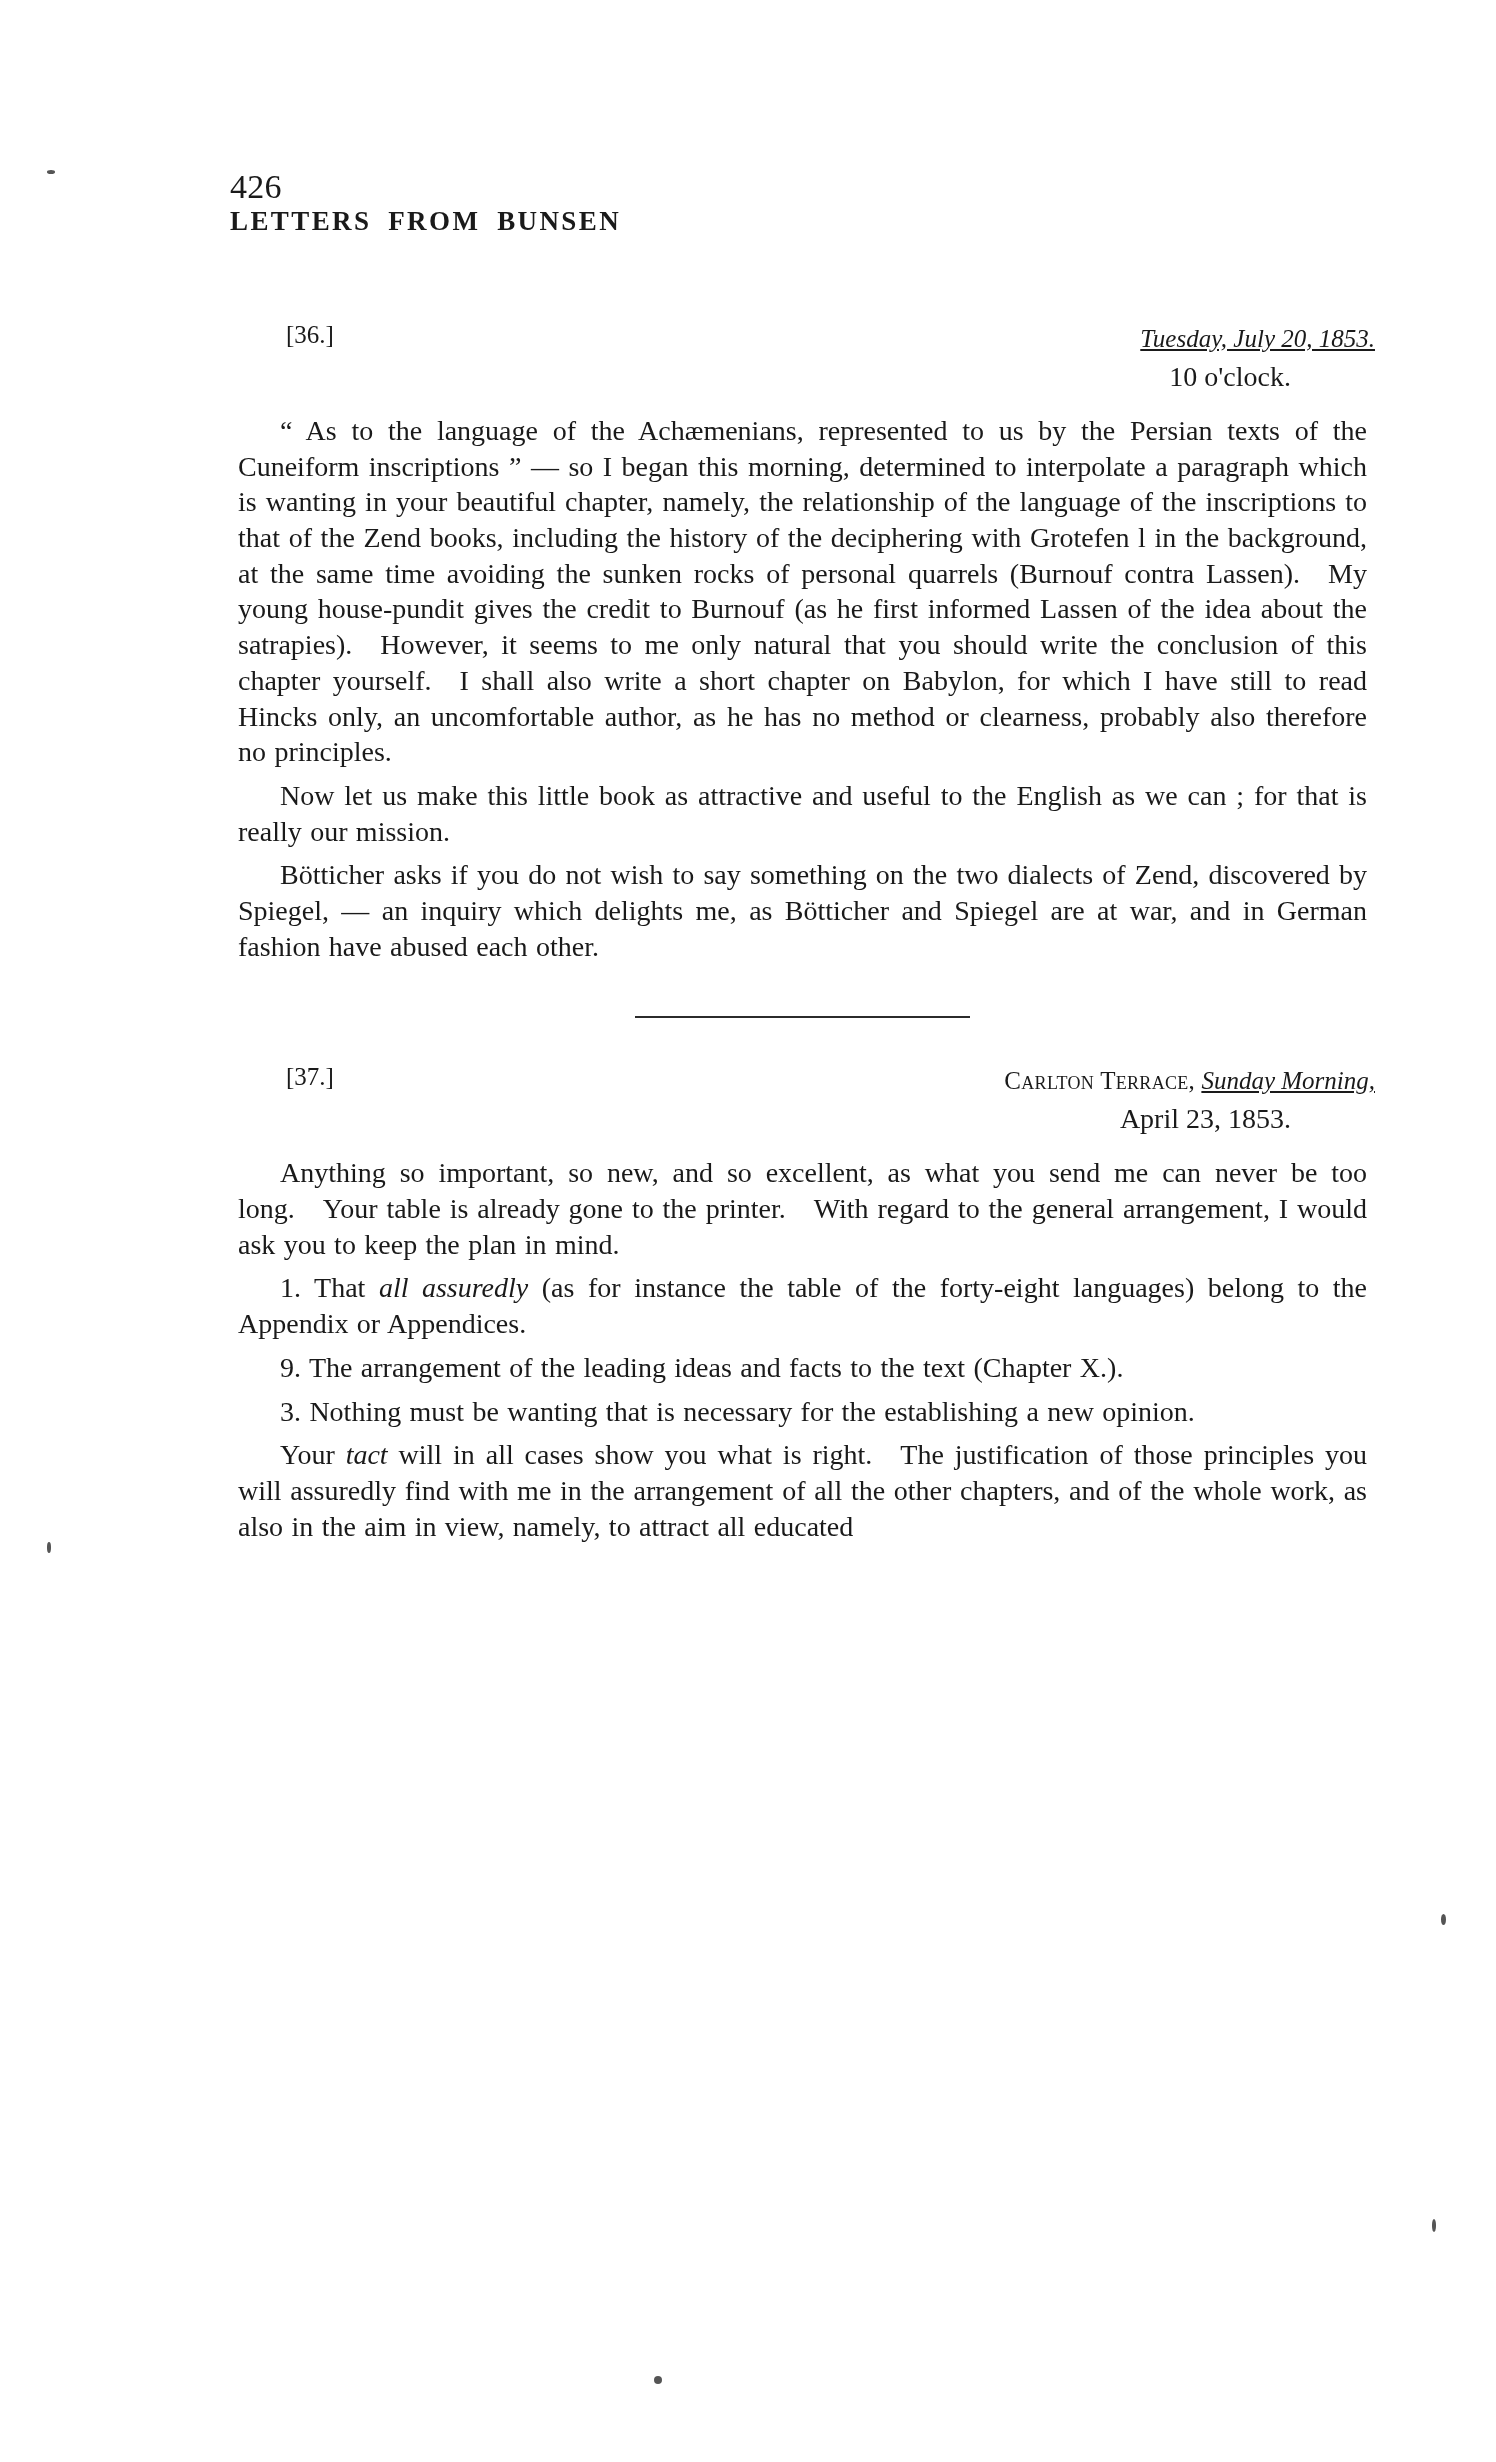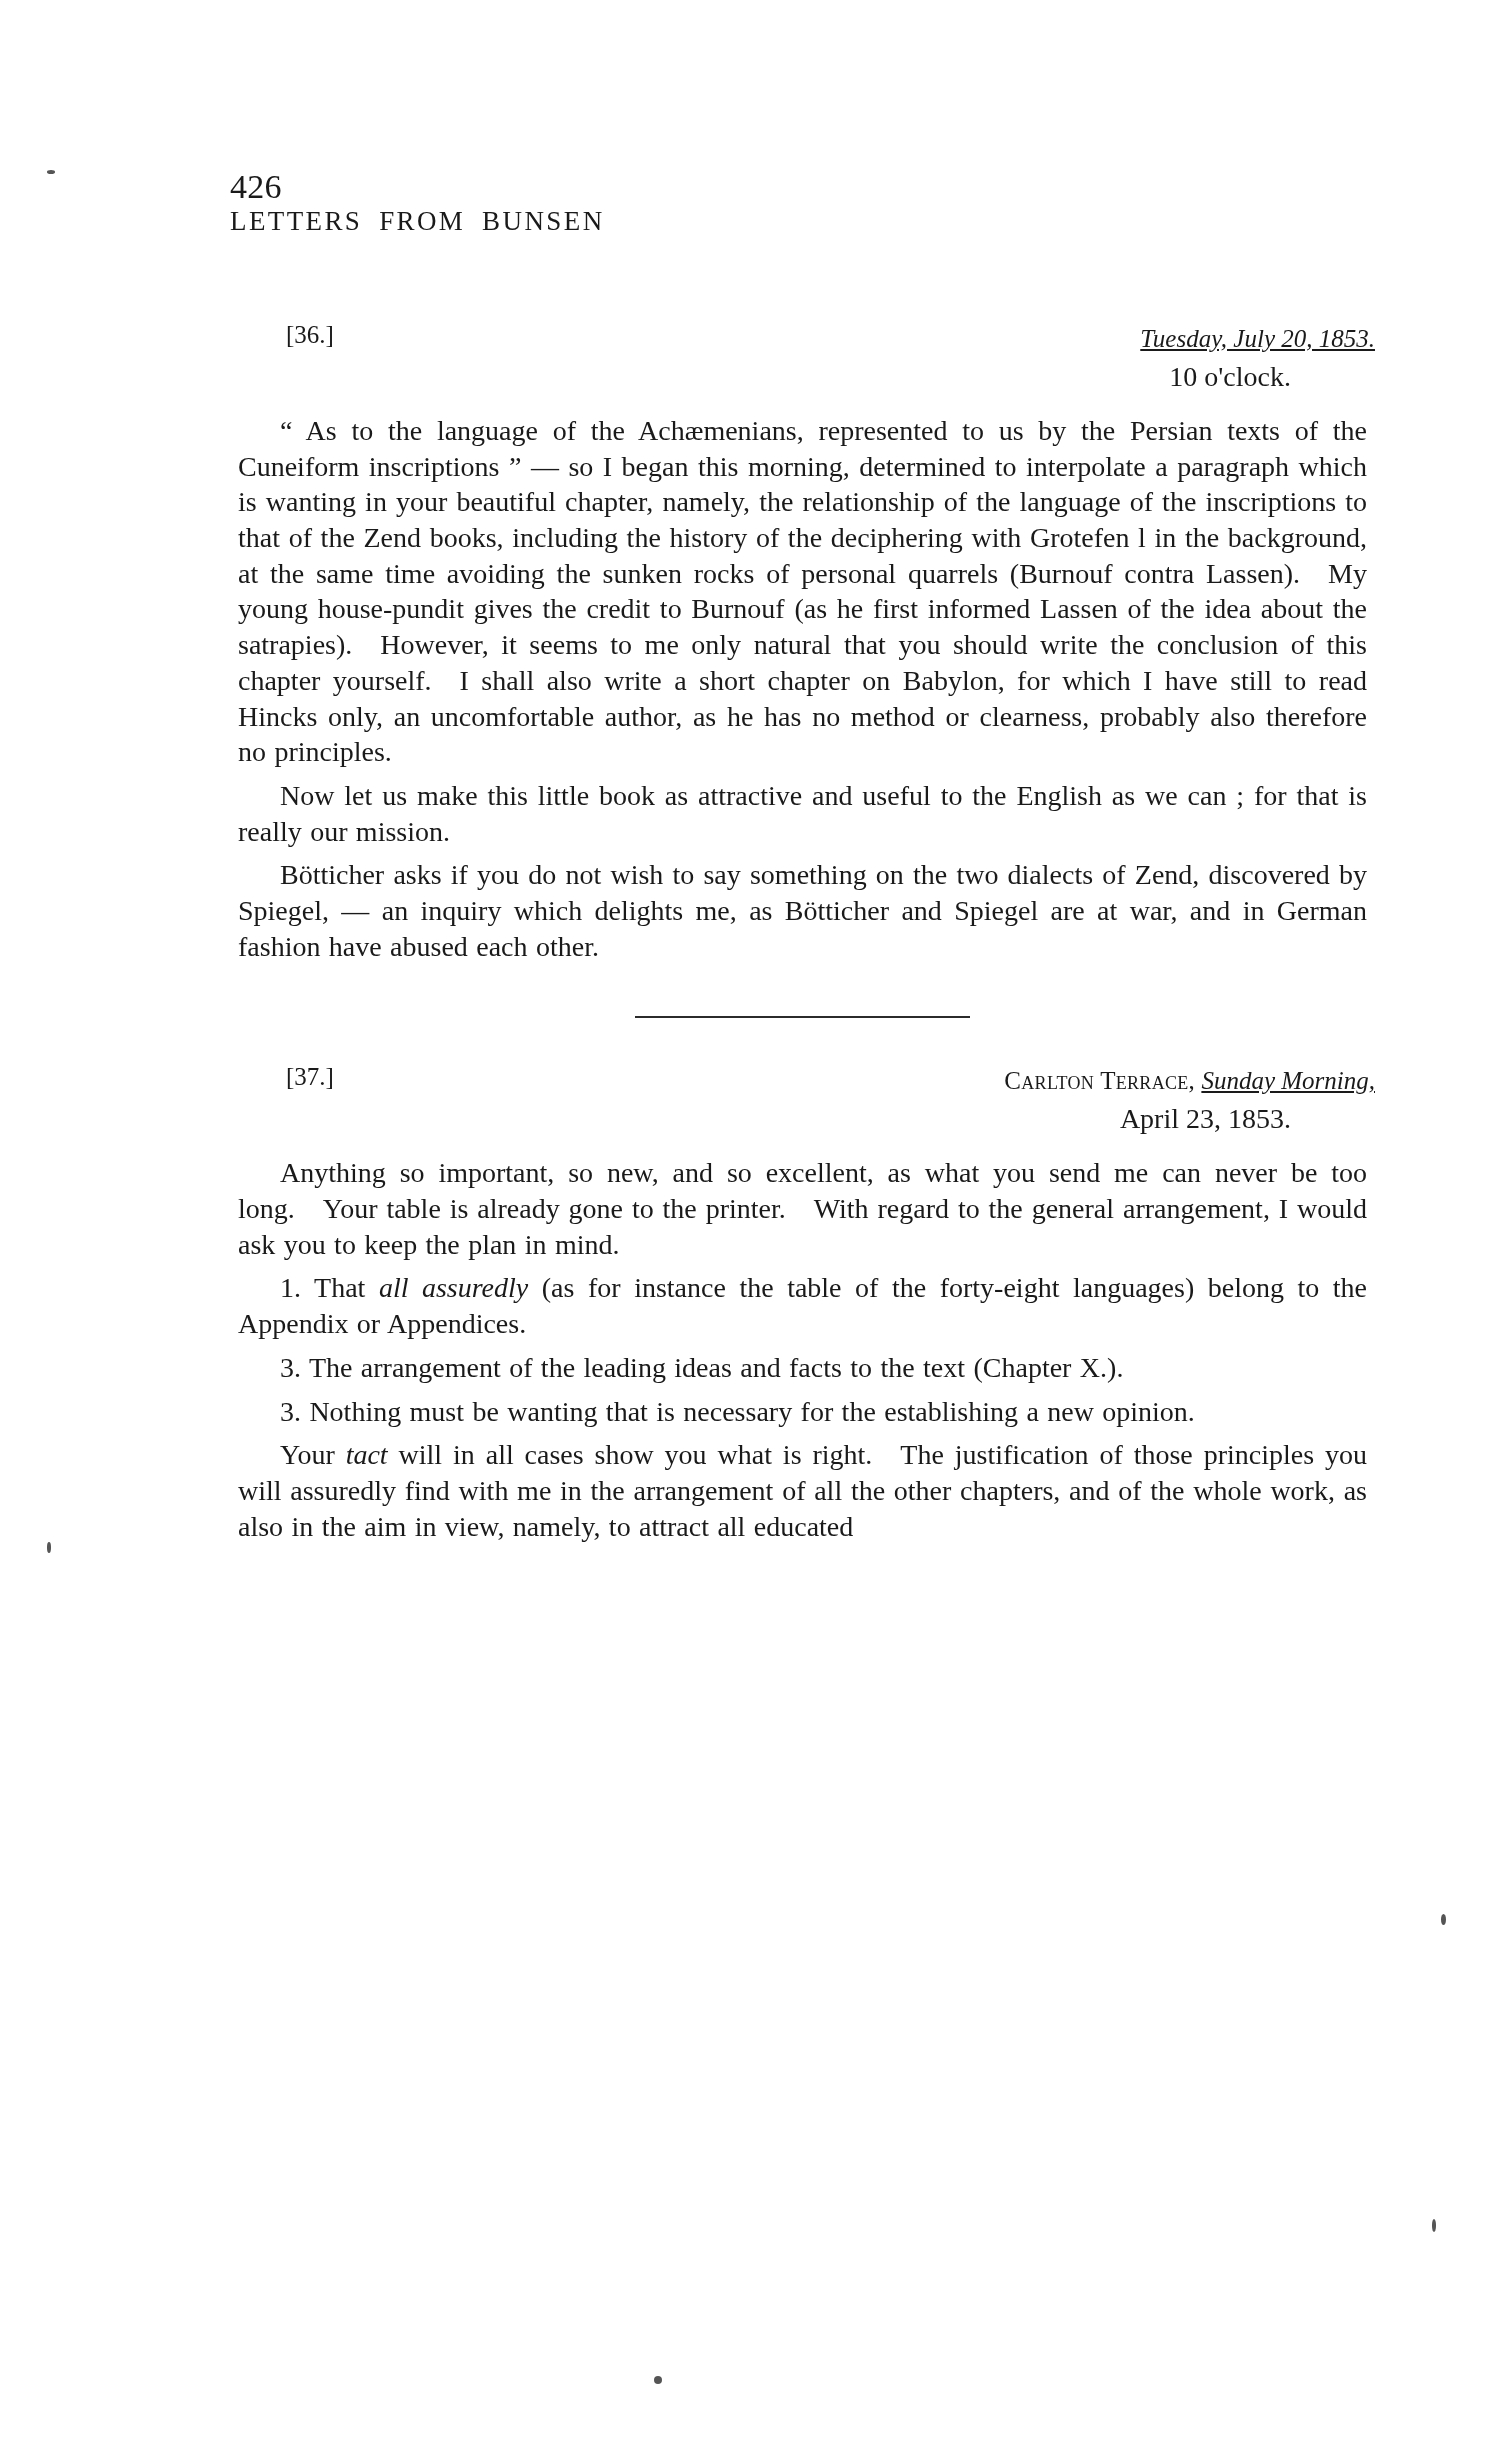--- a/index.html
+++ b/index.html
@@ -35,20 +35,21 @@
   }
   .page-number {
     font-size: 34px;
     letter-spacing: 0.3px;
     width: 140px;
   }
   .running-head {
     font-size: 27px;
     letter-spacing: 2.4px;
     word-spacing: 7.7px;
+    font-weight: bold;
   }
   .letter-block {
     margin-bottom: 0;
   }
   .letter-head {
     position: relative;
     min-height: 84px;
     margin-bottom: 5.6px;
   }
   .letter-num {
@@ -138,20 +139,20 @@
       <div class="letter-head">
         <div class="letter-num">[37.]</div>
         <div class="dateline">
           <span class="sc">Carlton Terrace,</span>
           <span class="ital">Sunday Morning,</span>
           <span class="time">April 23, 1853.</span>
         </div>
       </div>
       <p class="para">Anything so important, so new, and so excellent, as what you send me can never be too long. Your table is already gone to the printer. With regard to the general arrangement, I would ask you to keep the plan in mind.</p>
       <p class="para">1. That <i>all assuredly</i> (as for instance the table of the forty-eight languages) belong to the Appendix or Appendices.</p>
-      <p class="para">3. The arrangement of the leading ideas and facts to the text (Chapter X.).</p>
+      <p class="para">9. The arrangement of the leading ideas and facts to the text (Chapter X.).</p>
       <p class="para">3. Nothing must be wanting that is necessary for the establishing a new opinion.</p>
       <p class="para">Your <i>tact</i> will in all cases show you what is right. The justification of those principles you will assuredly find with me in the arrangement of all the other chapters, and of the whole work, as also in the aim in view, namely, to attract all educated</p>
     </div>
 
   </div>
 </div>
 
 
 </body></html>

